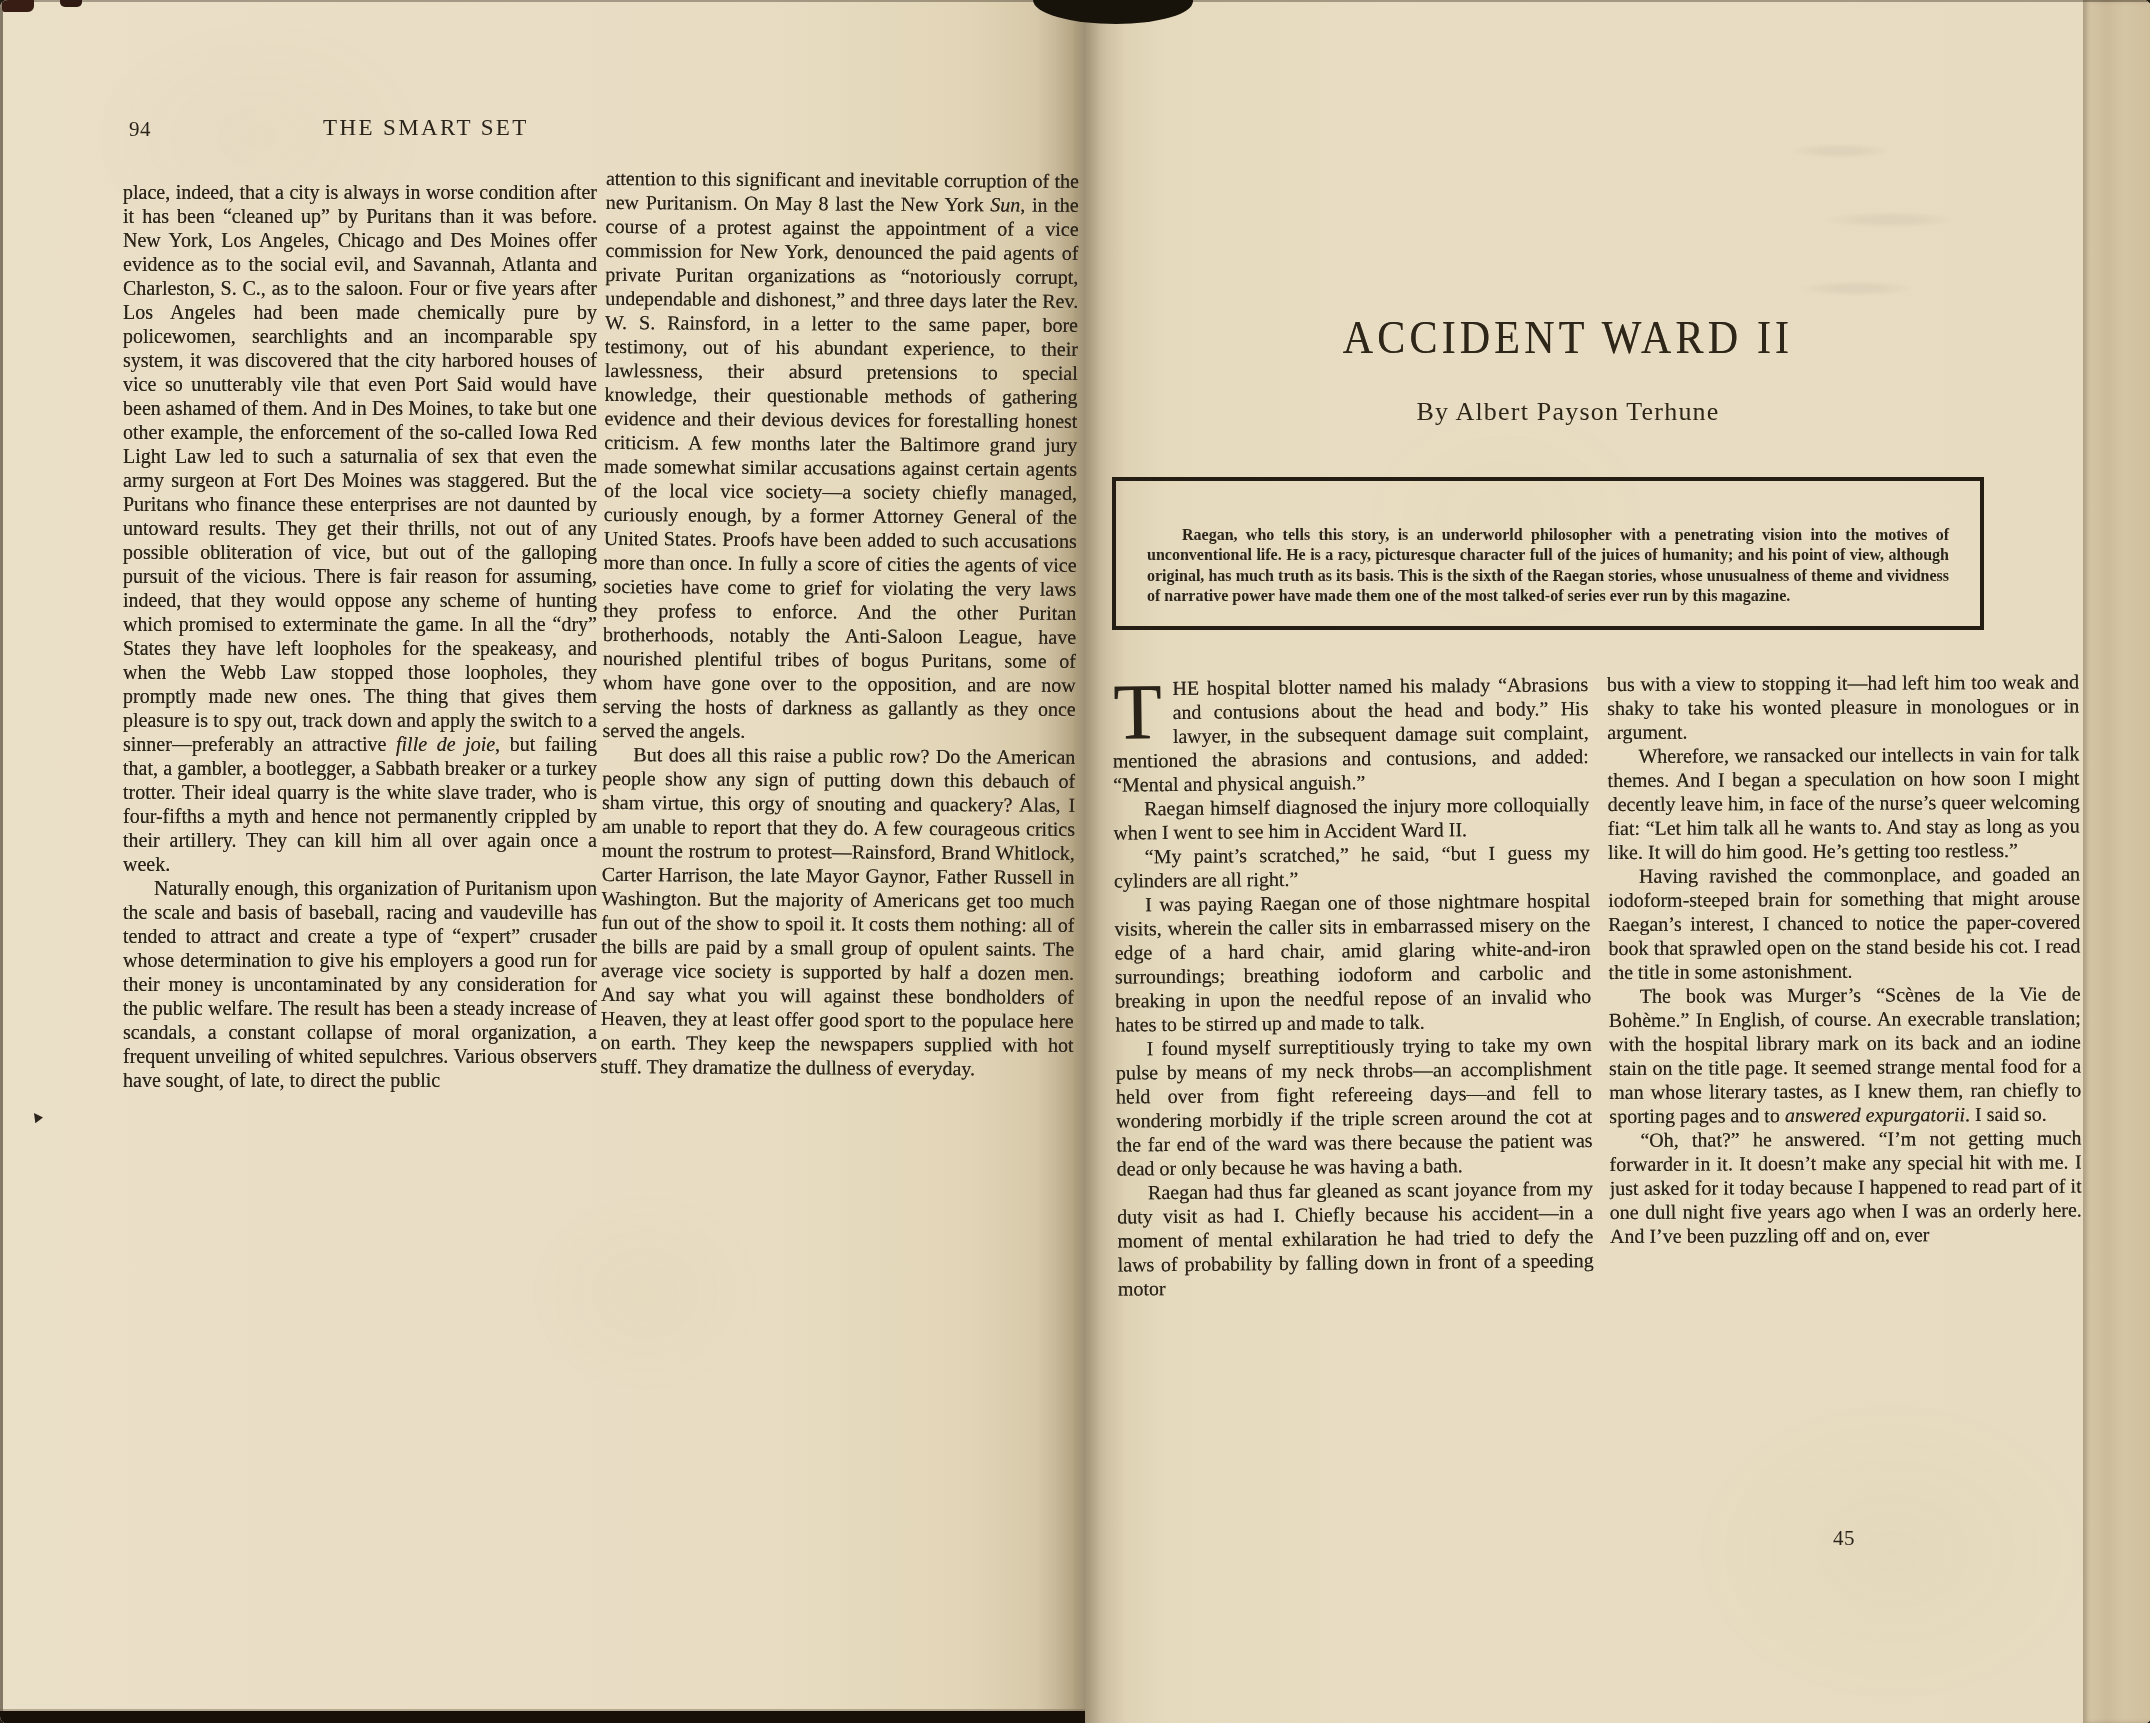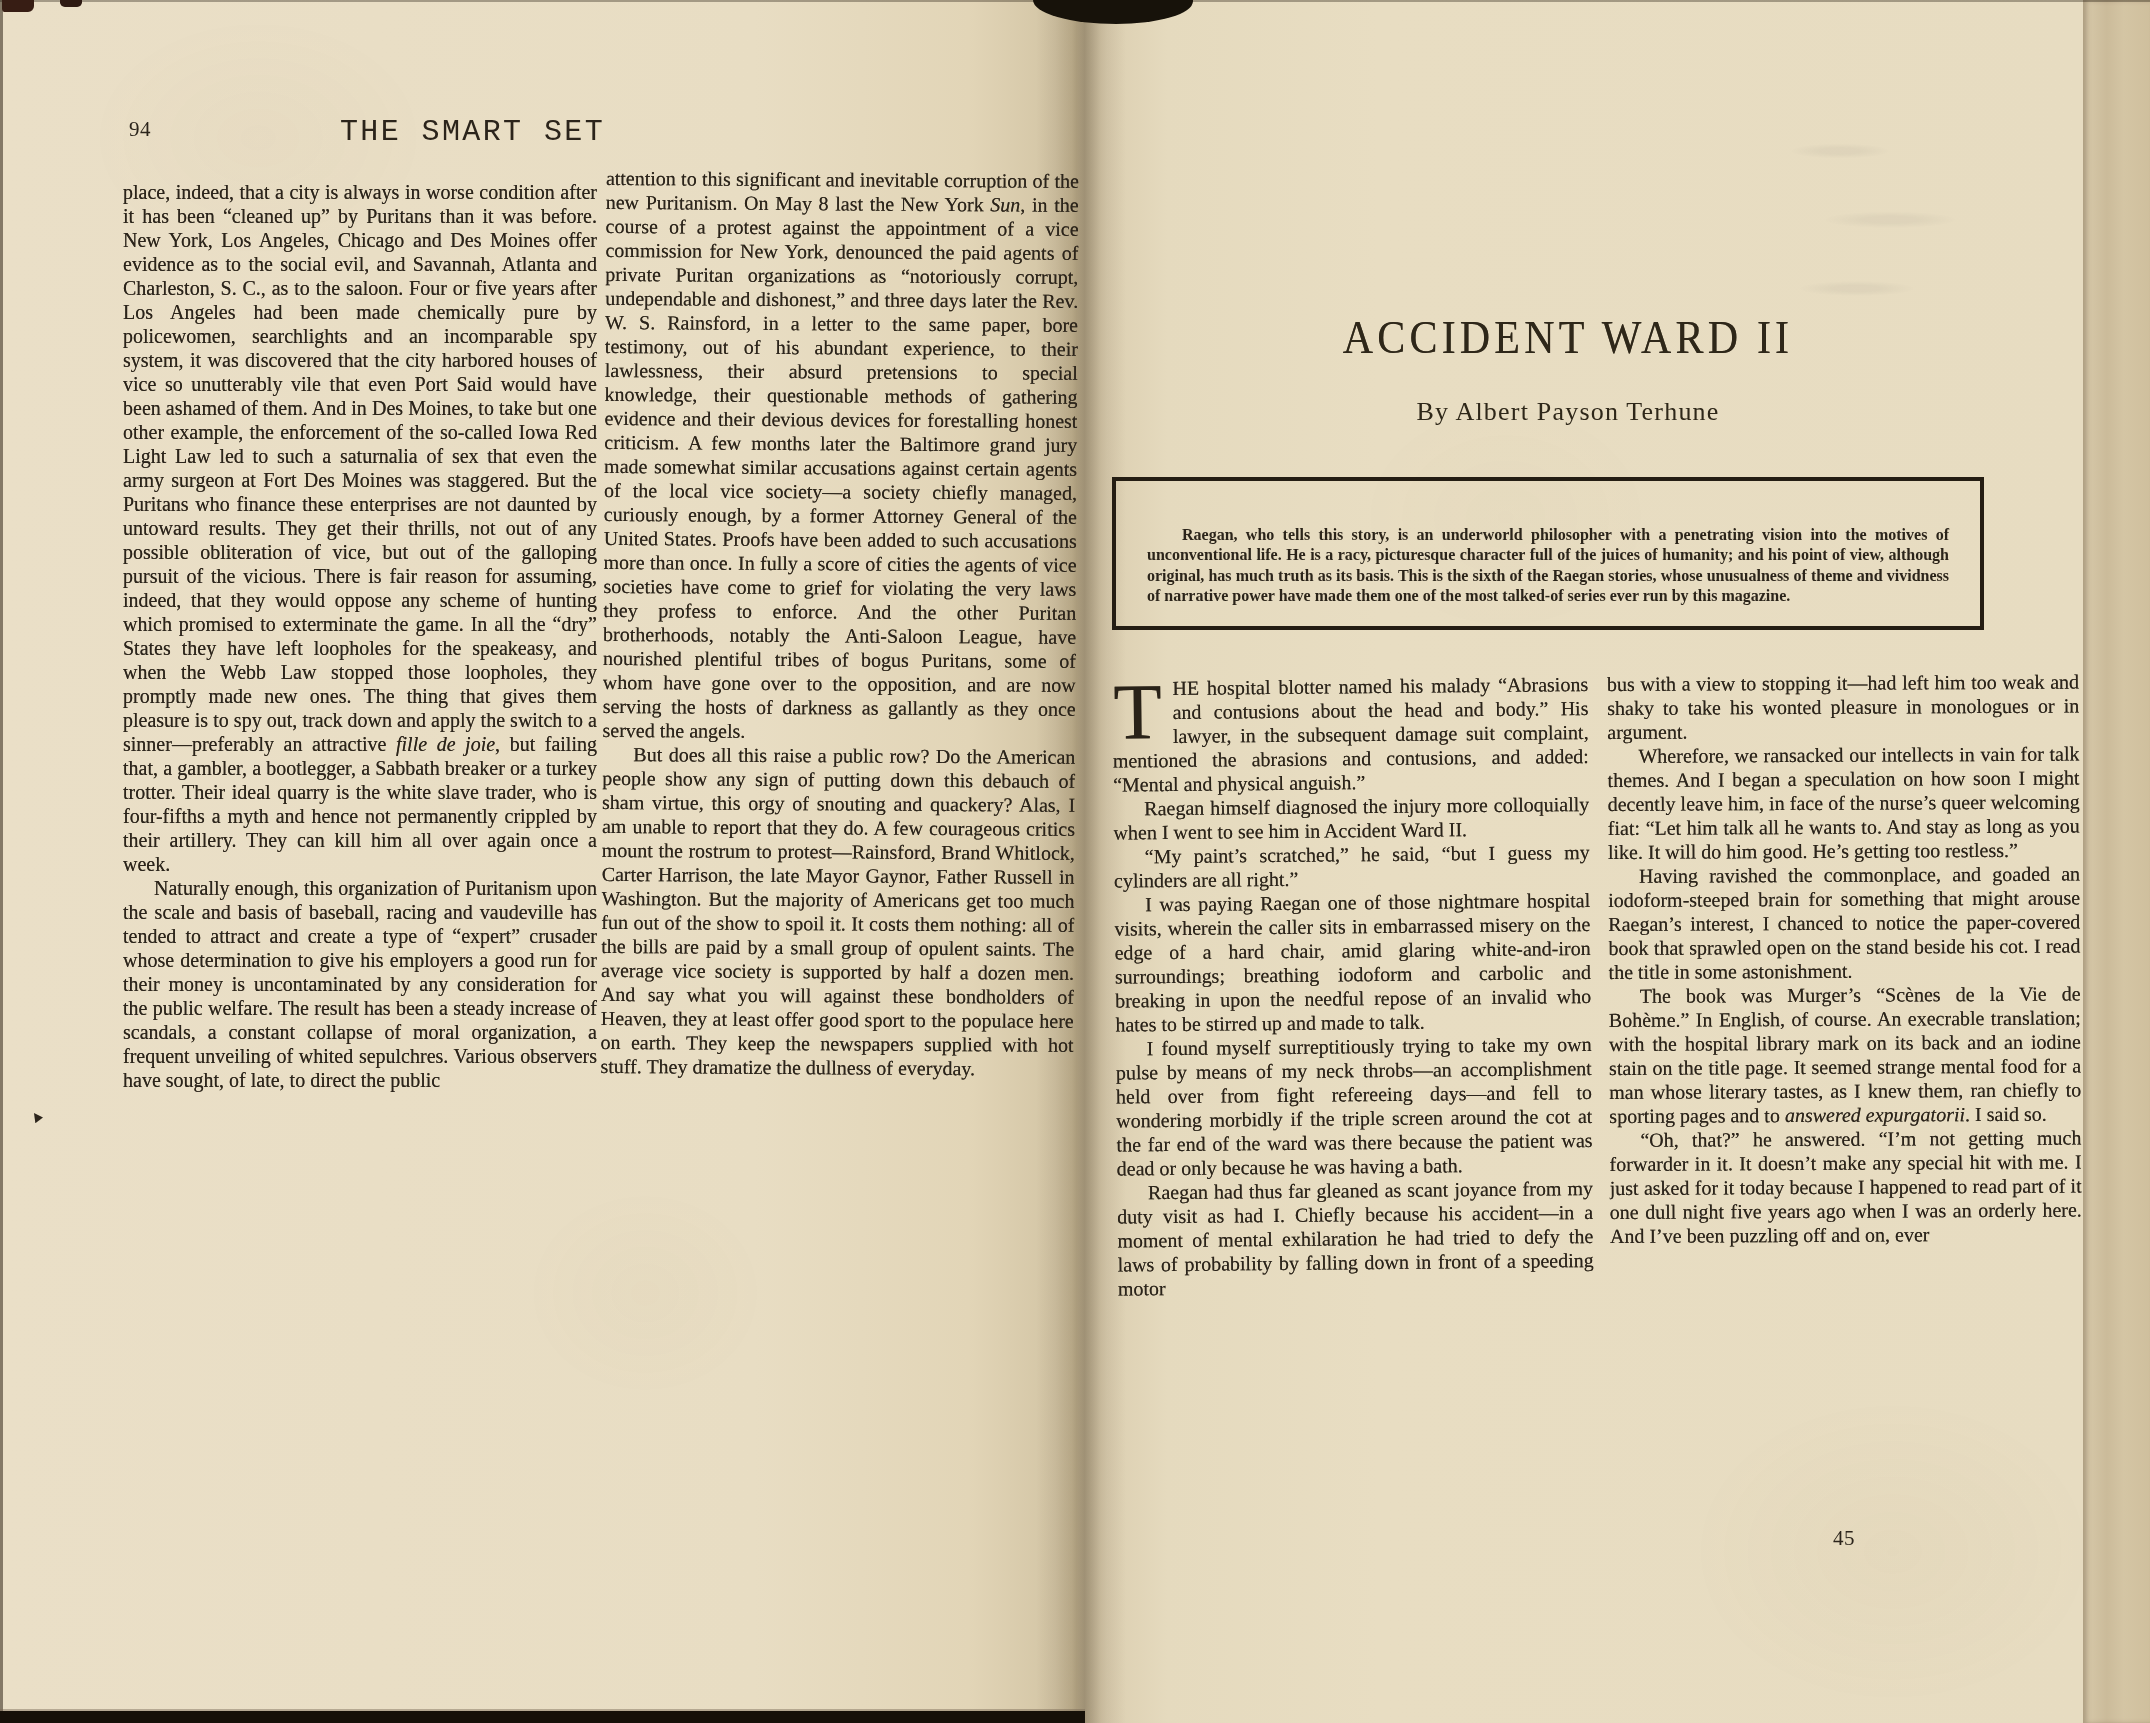--- a/index.html
+++ b/index.html
@@ -1,19 +1,19 @@
 <!DOCTYPE html>
 <html style="font-size:9.6px"><head>
 <meta charset="utf-8">
 <style>
   html,body { margin:0; padding:0; background:#221c14; }
   .stage {
     position:relative; width:2151px; height:1724px; overflow:hidden;
     font-family:"Liberation Serif","DejaVu Serif",serif;
-    color:#2b241b; background:#e7dcc1;
+    color:#2b241b; background:#e7dcc1;border-radius:8px;
   }
   .page { position:absolute; top:0; height:1724px; }
   .page-left {
     left:0; width:1077px;
     background:linear-gradient(to right,#eadfc7 0%,#e8ddc3 70%,#e2d5b7 90%,#d3c5a5 98%,#c8b995 100%);
   }
   .page-right {
     left:1077px; width:1006px;
     background:linear-gradient(to right,#c9ba97 0%,#dccfb1 3%,#e5dabe 9%,#e8ddc2 30%,#e7dcc1 100%);
   }
@@ -49,22 +49,22 @@
     background:
       radial-gradient(251px 180px at 12% 8%, rgba(150,115,70,.06), transparent 70%),
       radial-gradient(299px 227px at 88% 90%, rgba(150,115,70,.07), transparent 70%),
       radial-gradient(227px 180px at 70% 30%, rgba(150,115,70,.04), transparent 70%),
       radial-gradient(180px 156px at 30% 75%, rgba(150,115,70,.05), transparent 70%);
   }
 
   .pg-num { position:absolute; font-size:21px; letter-spacing:0.6px; }
   .pg-num-left { left:129px; top:117px; }
   .pg-num-right { left:1833px; top:1526px; }
-  .running-header { position:absolute; left:323px; top:115px; width:299px; text-align:center;
-    font-size:30px; letter-spacing:2.4px; white-space:nowrap;font-family:Liberation Mono, monospace; }
+  .running-header { position:absolute; left:323px; top:115px; width:299px; text-align:left;
+    font-size:23px; letter-spacing:2.4px; white-space:nowrap; }
 
   .col { position:absolute; text-align:justify; font-size:20px; line-height:24px;
     text-shadow:0 0 0.4px rgba(42,32,20,.75); overflow:hidden; }
   .lcol1 { left:123px;  top:180px;  width:474px; height:1314px; }
   .lcol2 { left:606px; top:166px;  width:473px; height:1314px; transform:rotate(.35deg); transform-origin:top left; }
   .rcol1 { left:1112px; top:672px; width:476px; height:874px; transform:rotate(-.55deg); transform-origin:top right; }
   .rcol2 { left:1607px; top:672px; width:472px; height:874px; transform:rotate(-.3deg); transform-origin:top left; }
 
   .para { margin:0; }
   .para.indent { text-indent:31px; }

